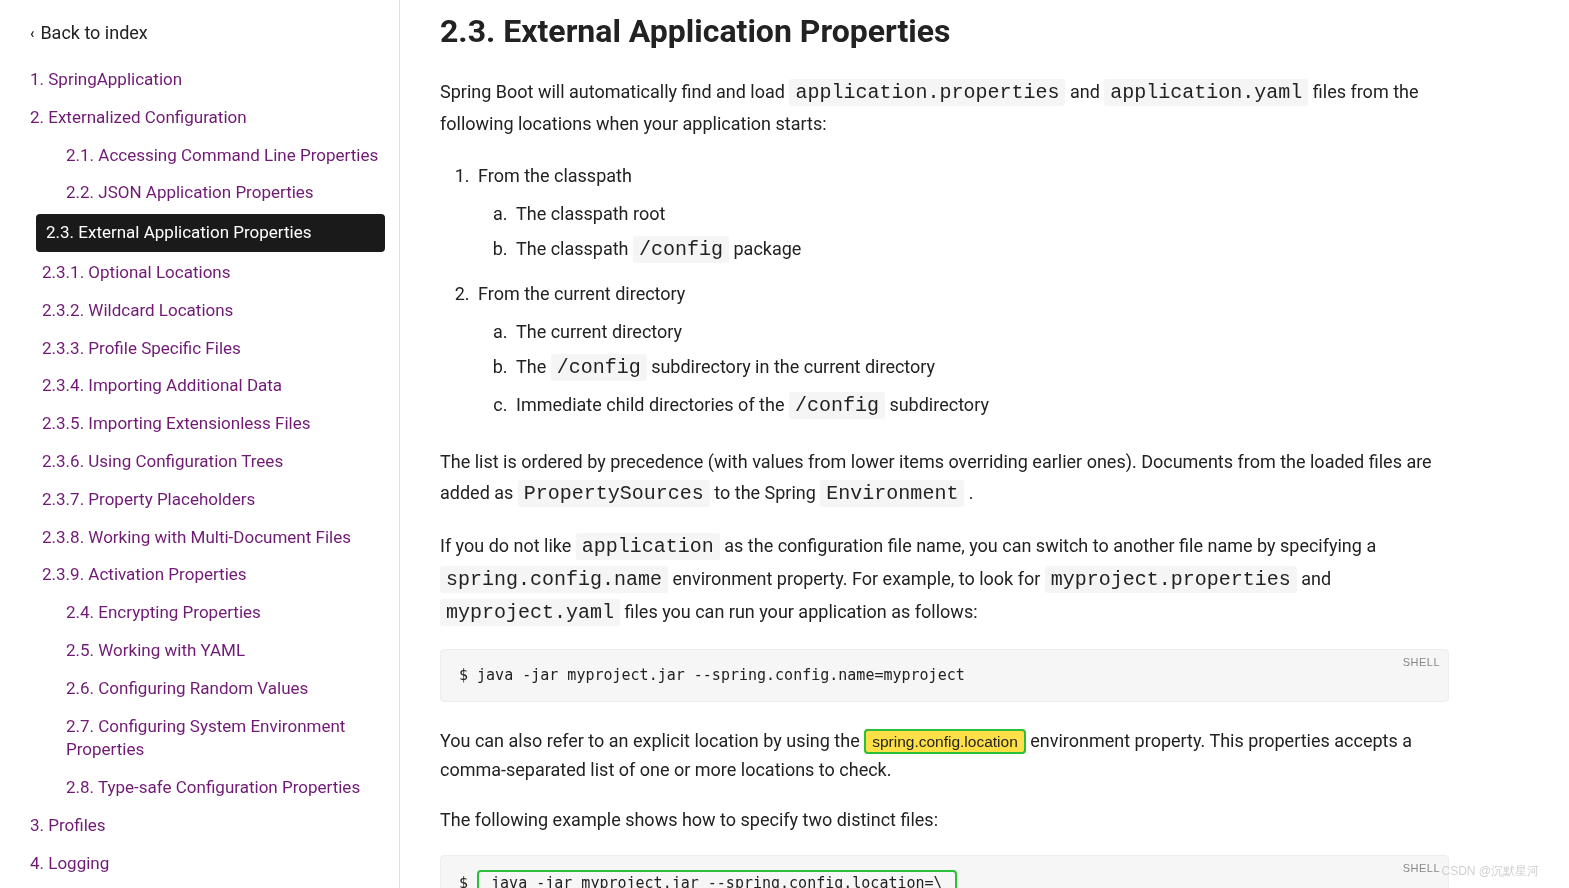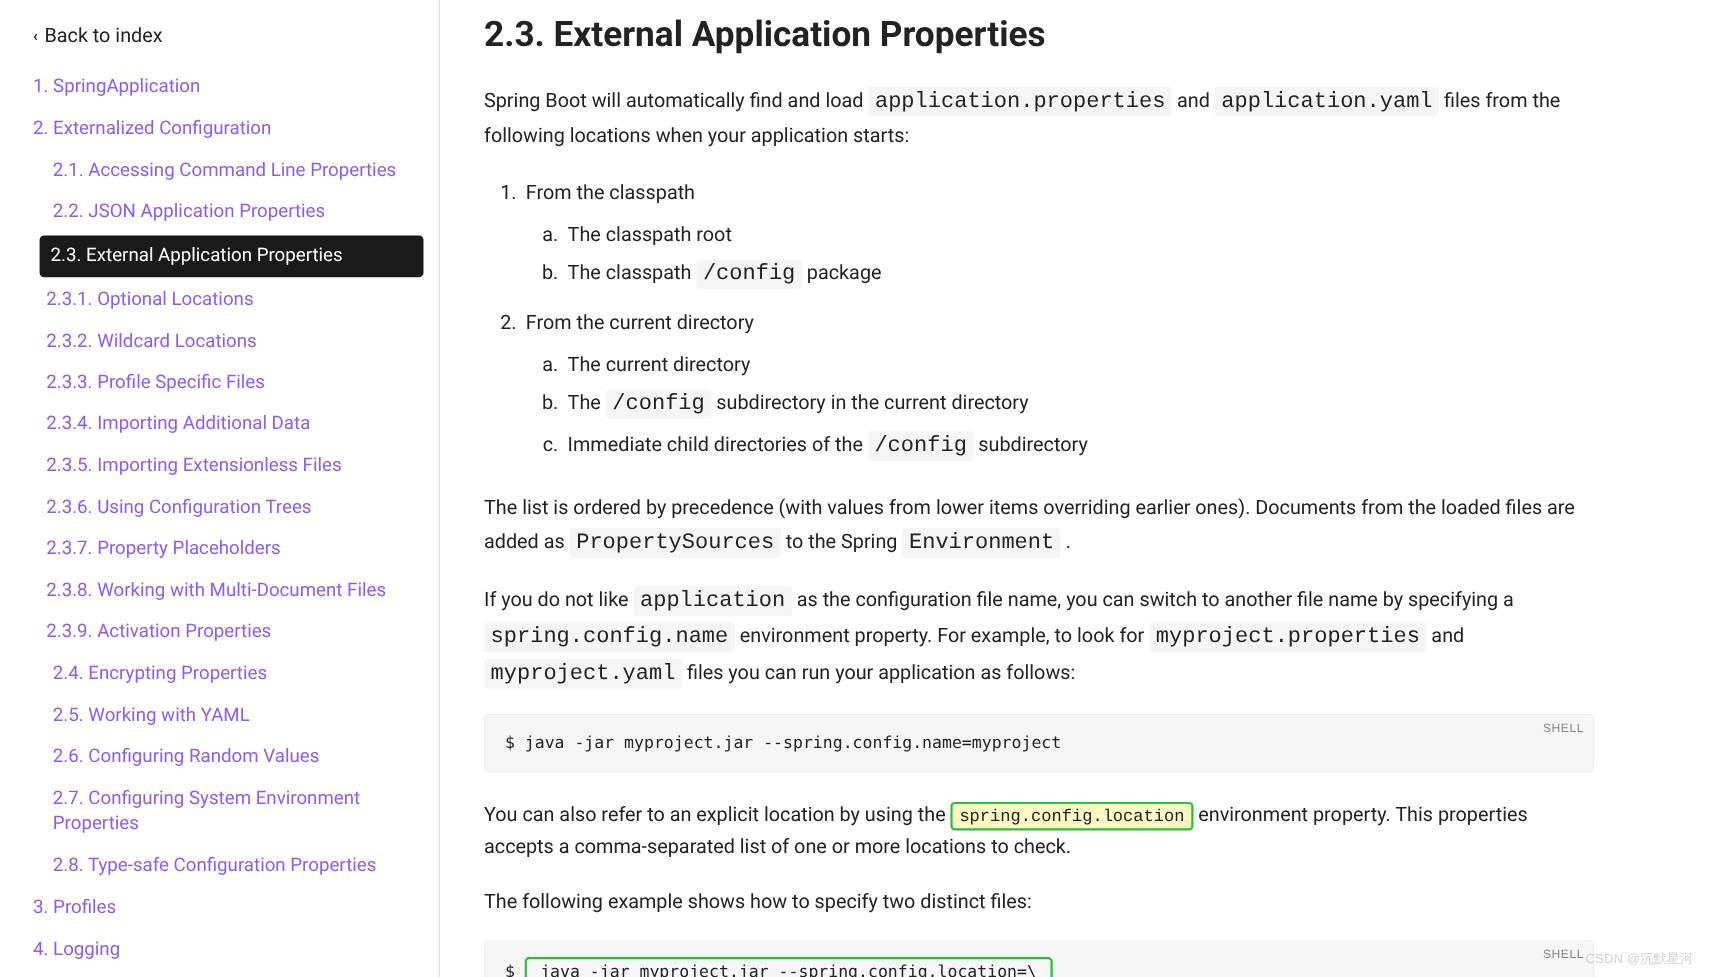--- a/index.html
+++ b/index.html
@@ -34,26 +34,26 @@
     color: #222;
     cursor: pointer;
   }
   .back-link .chev {
     font-size: 14px;
     font-weight: bold;
   }
   .nav-item {
     padding: 7px 12px 7px 30px;
     font-size: 17px;
-    color: #8b5cf6;
+    color: #701a75;
     cursor: pointer;
     line-height: 1.4;
   }
   .nav-item.level-1 { padding-left: 30px; }
-  .nav-item.level-2 { padding-left: 48px; }
+  .nav-item.level-2 { padding-left: 66px; }
   .nav-item.level-3 { padding-left: 42px; }
   .nav-item.active {
     background: #1a1a1a;
     color: #fff;
     border-radius: 4px;
     margin: 2px 14px 2px 36px;
     padding-left: 10px;
     padding-right: 10px;
   }
   
@@ -77,22 +77,22 @@
     background: #f5f5f5;
     padding: 2px 6px;
     border-radius: 3px;
     font-family: Liberation Mono, monospace;
     font-size: 20px;
   }
   code.highlight {
     border: 2.5px solid #2bbf3a;
     border-radius: 4px;
     padding: 2px 6px;
-    background: #fef9c3;
-    font-family: Liberation Mono, monospace;
+    background: #fde047;
+    font-family: Liberation Sans, sans-serif;
     font-size: 15.5px;
   }
   ol.outer {
     list-style-type: decimal;
     margin: 0 0 22px 34px;
     font-size: 18px;
     line-height: 1.9;
   }
   ol.inner {
     list-style-type: lower-alpha;

